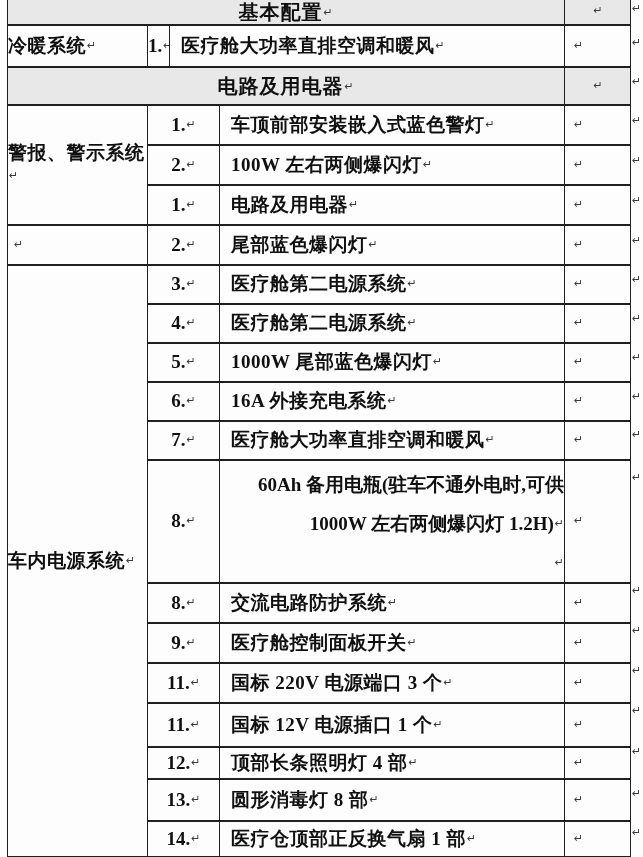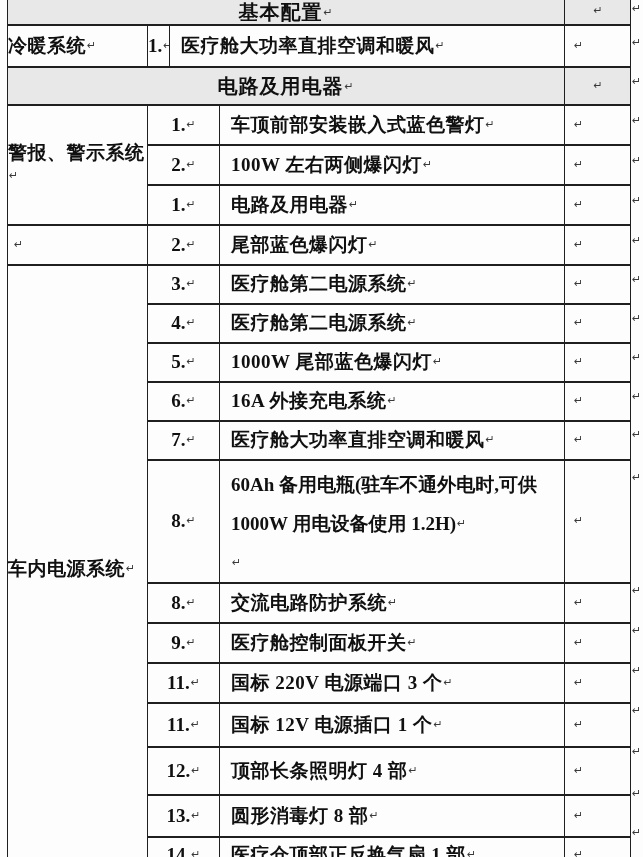--- a/index.html
+++ b/index.html
@@ -50,21 +50,21 @@
 
   .pmark{
     font-family:"DejaVu Sans",sans-serif;
     font-size:11px;
     font-weight:400;
     color:#3a3a3a;
     vertical-align:3px;
     margin-left:1px;
     line-height:1;
   }
-  .tall-line{height:39px;line-height:39px;white-space:nowrap;}
+  .tall-line{height:39px;line-height:39px;white-space:nowrap;text-align:right;}
   .tall-wrap{padding:4px 0 0 11px;}
 
   #row-end-marks{position:absolute;left:632px;top:0;width:11px;height:857px;}
   #row-end-marks .pmark{position:absolute;left:0;margin:0;}
 </style>
 </head>
 <body>
 
 <div id="stage">
 
@@ -143,21 +143,21 @@
     <td colspan="2" class="num"><span>7.</span><span class="pmark">↵</span></td>
     <td class="desc"><span>医疗舱大功率直排空调和暖风</span><span class="pmark">↵</span></td>
     <td class="c4"><span class="pmark">↵</span></td>
   </tr>
 
   <tr style="height:116px">
     <td colspan="2" class="num"><span>8.</span><span class="pmark">↵</span></td>
     <td class="top-cell">
       <div class="tall-wrap">
         <div class="tall-line">60Ah 备用电瓶(驻车不通外电时,可供</div>
-        <div class="tall-line"><span>1000W 用电设备使用 1.2H)</span><span class="pmark">↵</span></div>
+        <div class="tall-line"><span>1000W 左右两侧爆闪灯 1.2H)</span><span class="pmark">↵</span></div>
         <div class="tall-line"><span class="pmark">↵</span></div>
       </div>
     </td>
     <td class="c4"><span class="pmark">↵</span></td>
   </tr>
 
   <tr style="height:40px">
     <td colspan="2" class="num"><span>8.</span><span class="pmark">↵</span></td>
     <td class="desc"><span>交流电路防护系统</span><span class="pmark">↵</span></td>
     <td class="c4"><span class="pmark">↵</span></td>
@@ -170,21 +170,21 @@
   <tr style="height:40px">
     <td colspan="2" class="num"><span>11.</span><span class="pmark">↵</span></td>
     <td class="desc"><span>国标 220V 电源端口 3 个</span><span class="pmark">↵</span></td>
     <td class="c4"><span class="pmark">↵</span></td>
   </tr>
   <tr style="height:44px">
     <td colspan="2" class="num"><span>11.</span><span class="pmark">↵</span></td>
     <td class="desc"><span>国标 12V 电源插口 1 个</span><span class="pmark">↵</span></td>
     <td class="c4"><span class="pmark">↵</span></td>
   </tr>
-  <tr style="height:48px">
+  <tr style="height:32px">
     <td colspan="2" class="num"><span>12.</span><span class="pmark">↵</span></td>
     <td class="desc"><span>顶部长条照明灯 4 部</span><span class="pmark">↵</span></td>
     <td class="c4"><span class="pmark">↵</span></td>
   </tr>
   <tr style="height:42px">
     <td colspan="2" class="num"><span>13.</span><span class="pmark">↵</span></td>
     <td class="desc"><span>圆形消毒灯 8 部</span><span class="pmark">↵</span></td>
     <td class="c4"><span class="pmark">↵</span></td>
   </tr>
   <tr style="height:36px">

